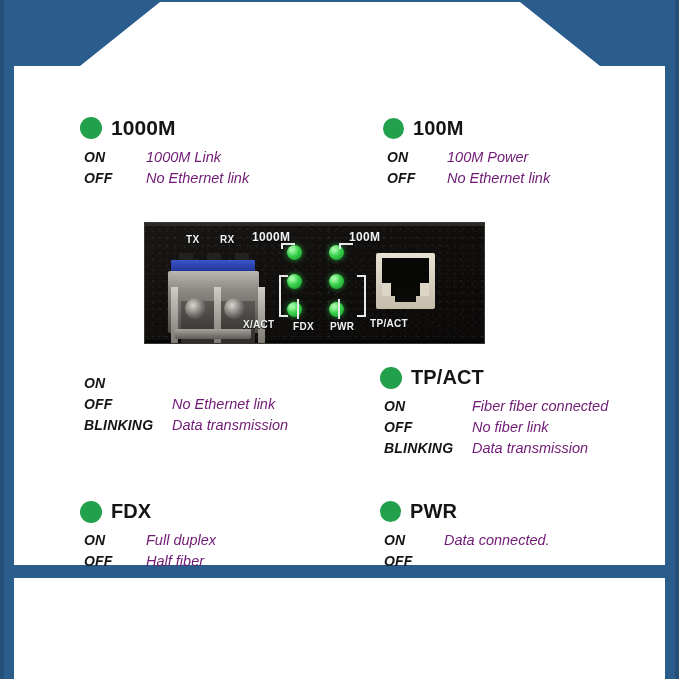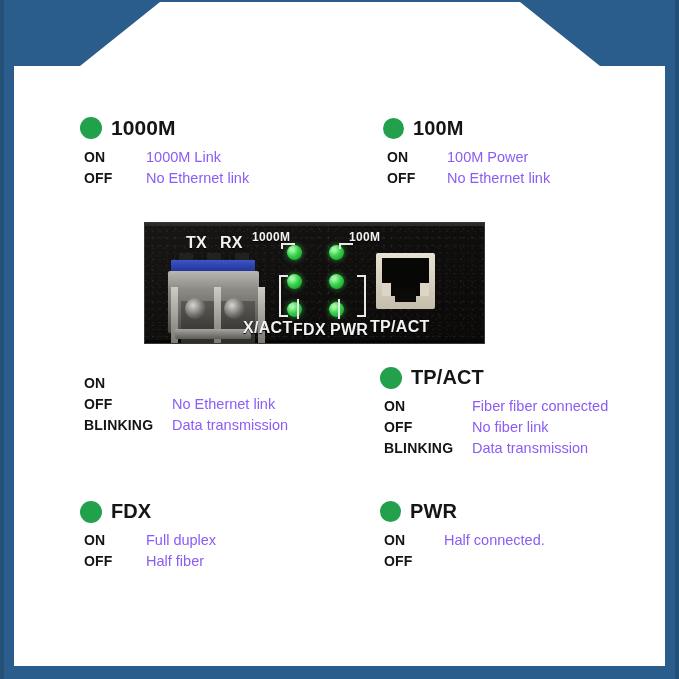--- a/index.html
+++ b/index.html
@@ -2,21 +2,21 @@
 <html><head>
 <meta charset="utf-8">
 <style>
   html,body{margin:0;padding:0;}
   body{
     width:679px;height:679px;
     background:#ffffff;
     font-family:"Liberation Sans", sans-serif;
     overflow:hidden;
   }
-  .page{position:relative;width:679px;height:679px;background:#ffffff;border-radius:25px;}
+  .page{position:relative;width:679px;height:578px;background:#ffffff;border-radius:25px;}
 
   
   .frame-left,.frame-right,.frame-bottom,.frame-top{
     position:absolute;background:#2b5d8c;
   }
   .frame-left{left:0;top:0;width:14px;height:679px;}
   .frame-right{right:0;top:0;width:14px;height:679px;}
   .frame-bottom{left:0;bottom:0;width:679px;height:13px;}
   .frame-edge-l{position:absolute;left:0;top:0;width:4px;height:679px;background:#244f77;}
   .frame-edge-r{position:absolute;right:0;top:0;width:4px;height:679px;background:#244f77;}
@@ -38,28 +38,28 @@
   .dot{
     width:22px;height:22px;border-radius:50%;
     background:#22a04c;flex:none;
   }
   .dot.sm{width:21px;height:21px;}
   .block-name{
     font-size:20px;font-weight:bold;color:#151515;
     font-family:"Liberation Sans", sans-serif;letter-spacing:0.1px;
   }
   .rows{margin-top:7px;}
-  .row{display:flex;align-items:flex-end;}
+  .row{display:flex;align-items:flex-end;font-style:italic;}
   .state{
     font-size:14px;font-weight:bold;color:#141414;
     font-family:"Liberation Sans", sans-serif;
     flex:none;letter-spacing:0.2px;
   }
   .desc{
-    font-size:14.5px;color:#8b5cf6;
+    font-size:14.5px;color:#701a75;
     font-family:"Liberation Sans", sans-serif;
   }
   .row{line-height:21px;}
 
   
   .col-left .state{width:78px;}
   .col-left .block-head{margin-left:2px;}
   .col-left .rows{margin-left:6px;}
   
   .col-right .state{width:78px;}
@@ -98,21 +98,21 @@
       radial-gradient(circle at 88% 80%, rgba(255,255,255,.05) 0 1px, transparent 1px),
       linear-gradient(160deg,#191715 0%,#110f0e 45%,#0a0908 100%);
     background-size:7px 7px,9px 9px,11px 11px,8px 8px,100% 100%;
   }
   .dev-top-edge{position:absolute;left:0;top:0;width:100%;height:3px;background:#2c2926;}
   .dev-bot-edge{position:absolute;left:0;bottom:0;width:100%;height:3px;background:#060505;}
 
   .dlabel{
     position:absolute;color:#f2f2f2;font-weight:bold;
     font-family:"Liberation Sans", sans-serif;
-    font-size:16px;letter-spacing:.3px;text-shadow:0 1px 1px #000;
+    font-size:10px;letter-spacing:.3px;text-shadow:0 1px 1px #000;
     white-space:nowrap;
   }
   .lbl-tx{left:41px;top:11px;}
   .lbl-rx{left:75px;top:11px;}
   .lbl-1000m{left:107px;top:7px;font-size:12px;}
   .lbl-100m{left:204px;top:7px;font-size:12px;}
   .lbl-fxact{left:98px;top:96px;}
   .lbl-fdx{left:148px;top:98px;}
   .lbl-pwr{left:185px;top:98px;}
   .lbl-tpact{left:225px;top:95px;}
@@ -353,21 +353,21 @@
   </div>
 
   <div class="block col-right b-pwr">
     <div class="block-head">
       <span class="dot sm"></span>
       <span class="block-name">PWR</span>
     </div>
     <div class="rows">
       <div class="row">
         <span class="state">ON</span>
-        <span class="desc">Half connected.</span>
+        <span class="desc">Data connected.</span>
       </div>
       <div class="row">
         <span class="state">OFF</span>
       </div>
     </div>
   </div>
 
 </div>
 
 </body></html>

